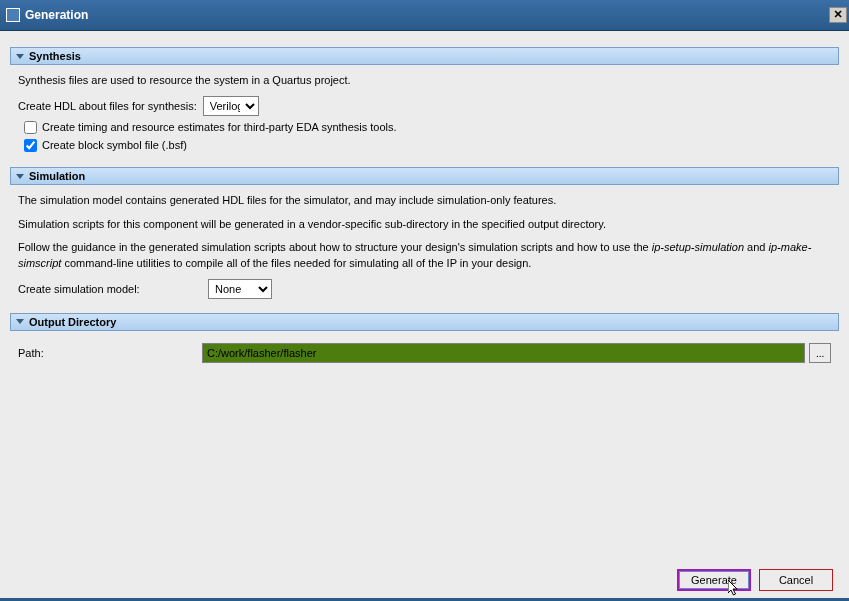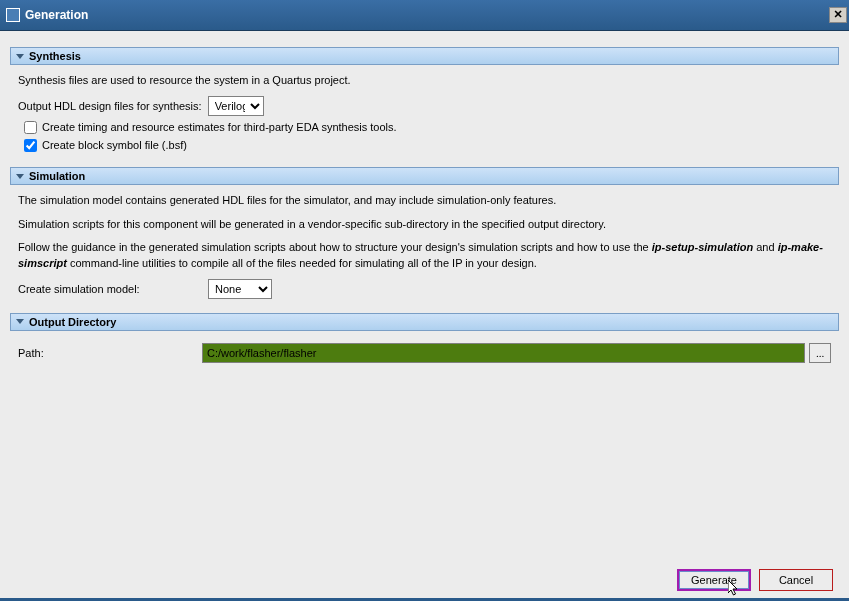--- a/index.html
+++ b/index.html
@@ -128,21 +128,21 @@
     width: 22px;
     height: 20px;
     border: 1px solid #808080;
     background: #ececec;
     font-family: Tahoma;
     font-size: 11px;
     cursor: pointer;
     padding: 0;
     line-height: 14px;
   }
-  .italic { font-style: italic; font-weight: bold; }
+  .italic { font-style: italic; }
   .button-bar {
     position: absolute;
     bottom: 10px;
     right: 16px;
     display: flex;
     gap: 8px;
   }
   .btn {
     font-family: Tahoma, Arial, sans-serif;
     font-size: 11px;
@@ -186,21 +186,21 @@
 
 <div class="content">
 
   <div class="section-header">
     <span class="arrow"></span>
     <span>Synthesis</span>
   </div>
   <div class="section-body">
     <p>Synthesis files are used to resource the system in a Quartus project.</p>
     <div class="row">
-      <label class="inline">Output HDL design files for synthesis:</label>
+      <label class="inline">Create HDL about files for synthesis:</label>
       <select class="combo" style="width:56px">
         <option>Verilog</option>
       </select>
     </div>
     <div class="checkbox-row">
       <input type="checkbox" style="">
       <label>Create timing and resource estimates for third-party EDA synthesis tools.</label>
     </div>
     <div class="checkbox-row">
       <input type="checkbox" checked="" style="">

